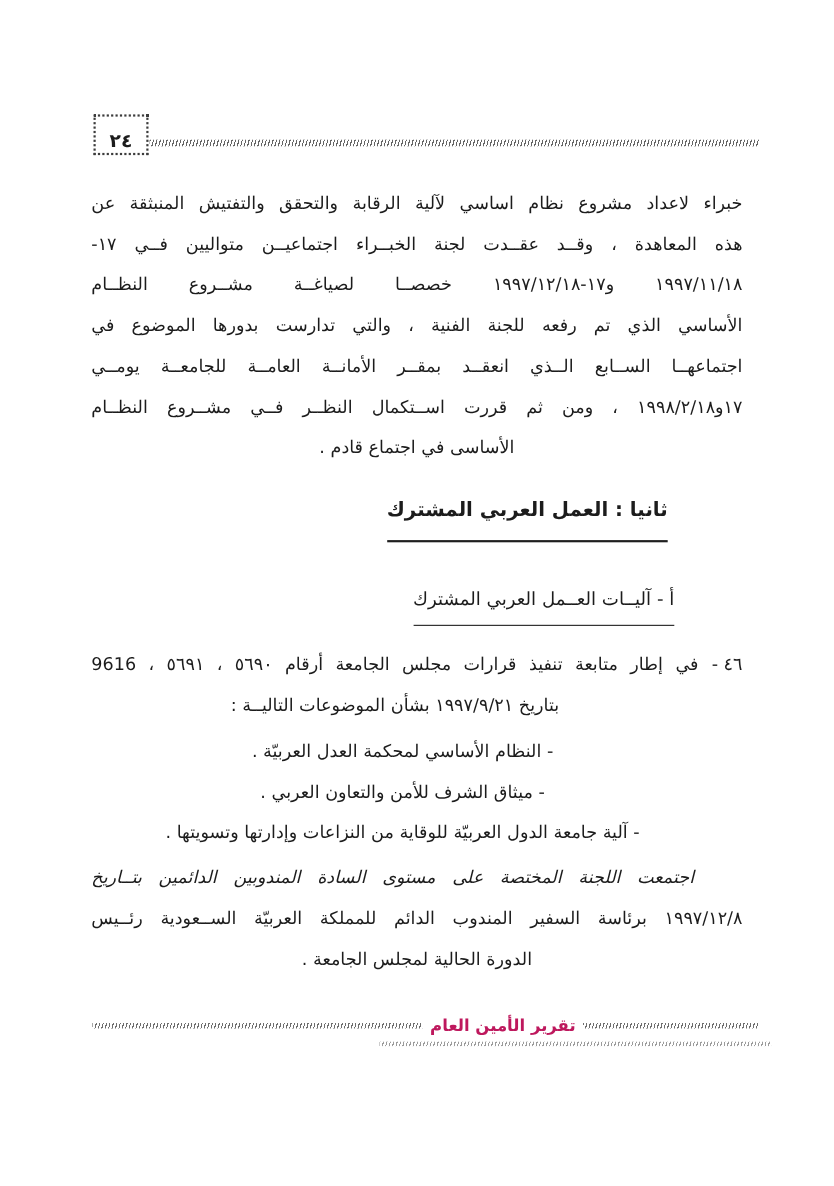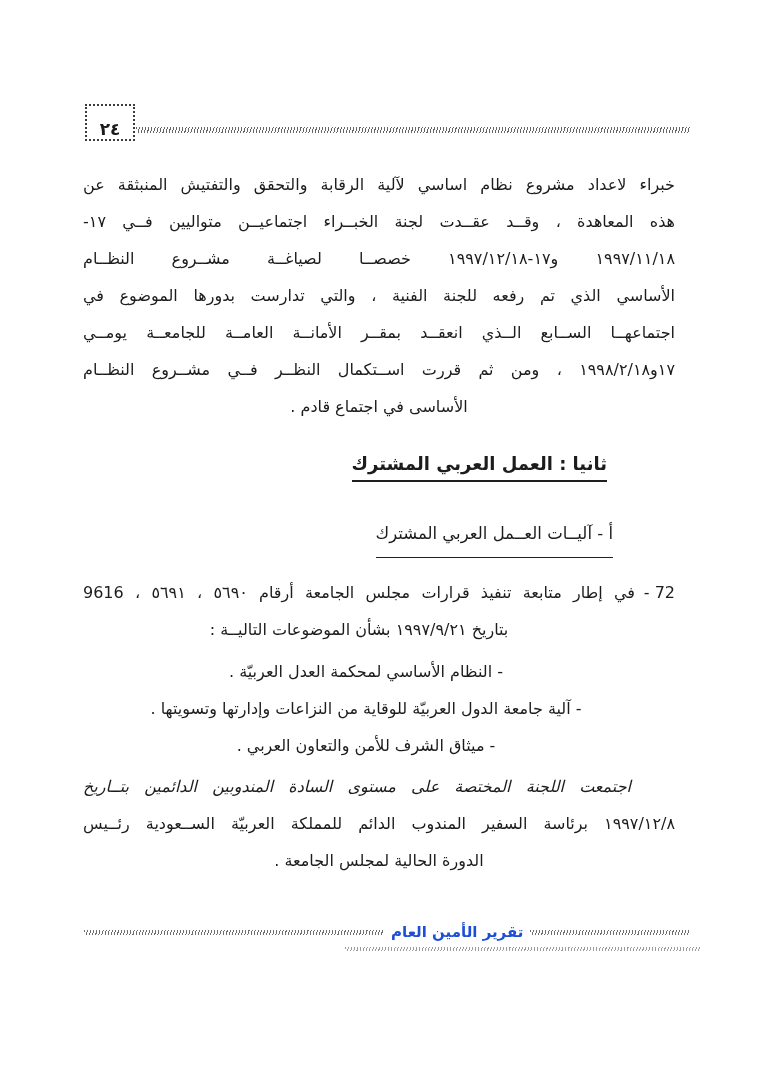--- a/index.html
+++ b/index.html
@@ -35,21 +35,21 @@
     position:absolute; right:83px; top:166px; width:592px;
     font-size:16px; line-height:37px;
   }
   .line { text-align:center; }
   .line.j { text-align:justify; text-align-last:justify; }
   .heading-wrap { margin:28px 68px 0 0; line-height:normal; }
   .heading {
     display:inline-block;
     font-size:18px; font-weight:bold;
     border-bottom:2px solid #1f1f1f;
-    padding-bottom:6px;
+    padding-bottom:17px;
   }
   .subheading-wrap { margin:42px 62px 0 0; line-height:normal; }
   .subheading {
     display:inline-block;
     font-size:16.5px;
     border-bottom:1.6px solid #1f1f1f;
     padding-bottom:14px;
   }
   .item { position:relative; margin-top:16px; }
   .item-number { position:absolute; right:0; top:0; line-height:37px; }
@@ -60,21 +60,21 @@
   
   .footer {
     position:absolute; left:84px; top:922px; width:606px; height:20px;
     display:flex; align-items:center; direction:ltr;
   }
   .footer-dash { height:5px; opacity:.8; }
   .fd-left { width:300px; }
   .fd-right { flex:1; }
   .footer-text {
     margin:0 7px; font-size:15px; font-weight:bold;
-    color:#1d4ed8; letter-spacing:.5px; white-space:nowrap;
+    color:#be185d; letter-spacing:.5px; white-space:nowrap;
     filter:blur(0.4px); direction:rtl;
   }
   .footer-line2 {
     position:absolute; left:345px; top:947px;
     width:356px; height:4px; opacity:.55;
   }
 </style>
 </head>
 <body>
 
@@ -99,31 +99,31 @@
 
     <div class="heading-wrap">
       <span class="heading">ثانيا :  العمل العربي المشترك</span>
     </div>
 
     <div class="subheading-wrap">
       <span class="subheading">أ - آليــات العــمل العربي المشترك</span>
     </div>
 
     <div class="item">
-      <span class="item-number">72 -</span>
+      <span class="item-number">٤٦ -</span>
       <div class="item-body">
         <div class="line j">في إطار متابعة تنفيذ قرارات مجلس الجامعة أرقام ٥٦٩٠ ، ٥٦٩١ ،  9616</div>
         <div class="line">بتاريخ ١٩٩٧/٩/٢١  بشأن الموضوعات التاليــة :</div>
       </div>
     </div>
 
     <div class="bullets">
       <div class="line">- النظام الأساسي لمحكمة العدل العربيّة .</div>
+      <div class="line">- ميثاق الشرف للأمن والتعاون العربي .</div>
       <div class="line">- آلية جامعة الدول العربيّة للوقاية من النزاعات وإدارتها وتسويتها .</div>
-      <div class="line">- ميثاق الشرف للأمن والتعاون العربي .</div>
     </div>
 
     <div class="para2">
       <div class="line j indent">اجتمعت اللجنة  المختصة على مستوى السادة المندوبين الدائمين بتــاريخ</div>
       <div class="line j">١٩٩٧/١٢/٨ برئاسة السفير المندوب الدائم للمملكة العربيّة الســعودية  رئــيس</div>
       <div class="line">الدورة الحالية لمجلس الجامعة .</div>
     </div>
 
   </div>
 

